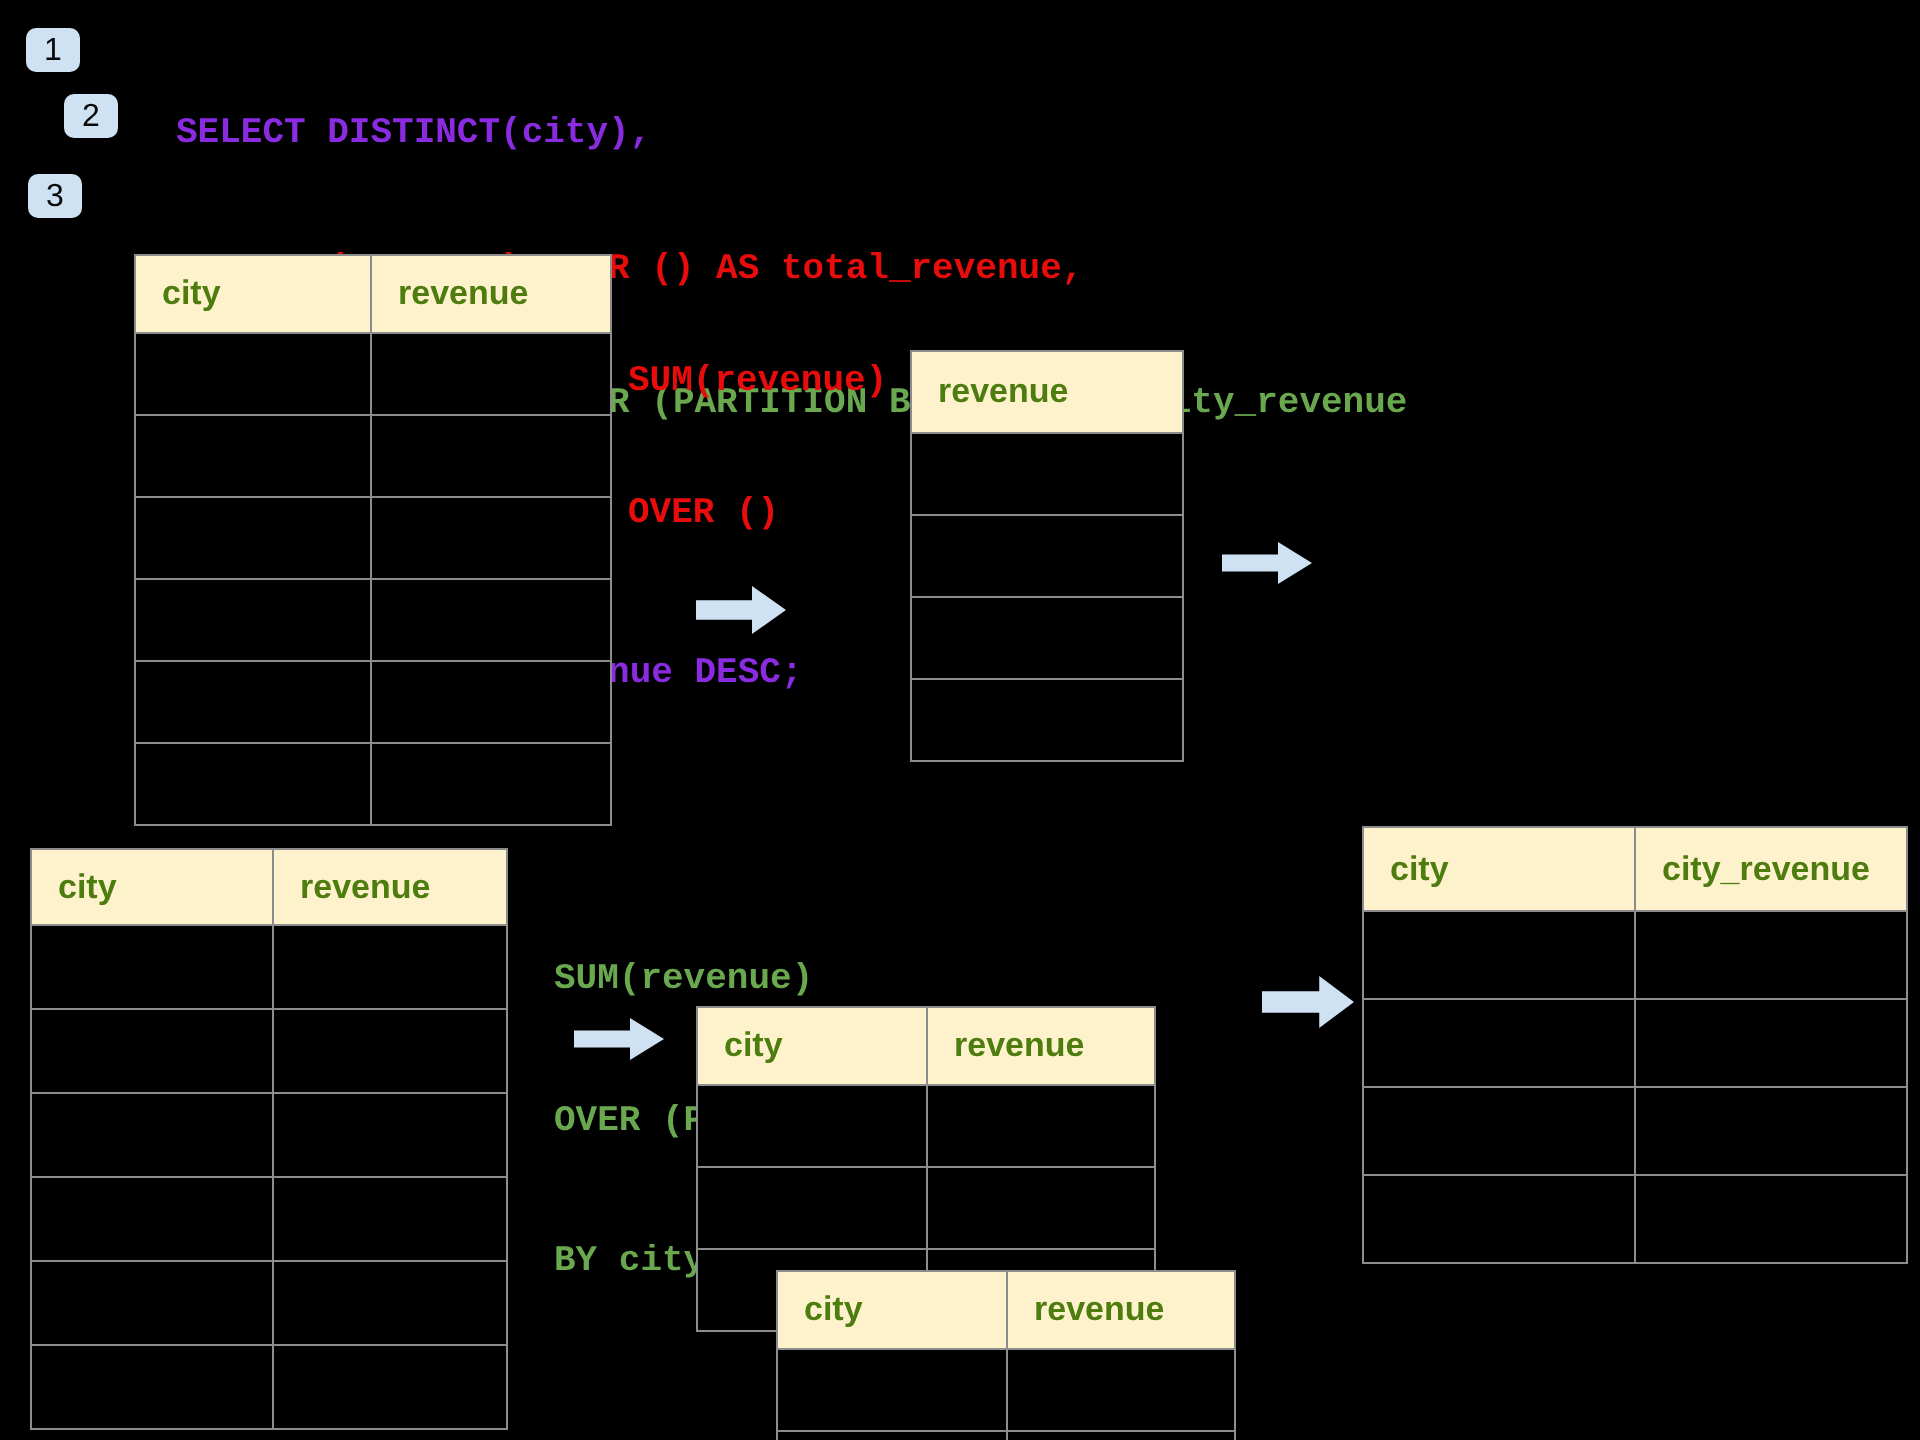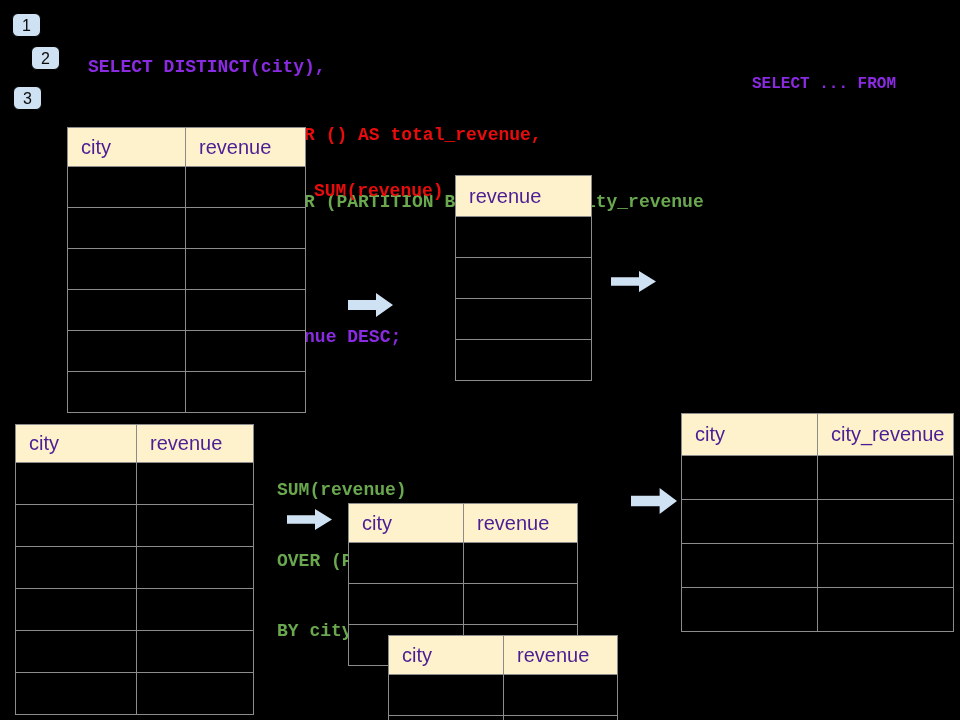--- a/index.html
+++ b/index.html
@@ -31,21 +31,21 @@
   .c-purple{color:var(--purple);}
   .c-red{color:var(--red);}
   .c-green{color:var(--green);}
   
   table.tbl{
     position:absolute;border-collapse:collapse;table-layout:fixed;
     background:#000;
   }
   .tbl th{
     background:var(--cream);border:1px solid var(--border);
-    font-size:20px;font-weight:400;color:#4c1d95;text-align:left;
+    font-size:17px;font-weight:700;color:#4d7c0f;text-align:left;
     padding:0 0 0 13px;box-sizing:border-box;
   }
   .tbl td{
     background:#000;border:1px solid var(--border);padding:0;
   }
   .t1{left:67px;top:127px;width:238px;}  .t1 th{height:39px;} .t1 td{height:40px;}
   .t2{left:15px;top:424px;width:238px;}  .t2 th{height:38px;} .t2 td{height:41px;}
   .t3{left:455px;top:175px;width:136px;} .t3 th{height:41px;} .t3 td{height:40px;}
   .t4{left:348px;top:503px;width:229px;} .t4 th{height:39px;} .t4 td{height:40px;}
   .t5{left:388px;top:635px;width:229px;z-index:3;} .t5 th{height:39px;} .t5 td{height:40px;}
@@ -63,21 +63,20 @@
 
 <div class="code code-main">
   <div class="c-purple">SELECT DISTINCT(city),</div>
   <div class="c-red">    SUM(revenue) OVER () AS total_revenue,</div>
   <div class="c-green">    SUM(revenue) OVER (PARTITION BY city) as city_revenue</div>
   <div class="c-purple">  FROM rides</div>
   <div class="c-purple">  ORDER by city_revenue DESC;</div>
 </div>
 
 <div class="code side-note c-purple">
-  <div>SELECT ... FROM</div>
 </div>
 
 <table class="tbl t1">
   <thead>
     <tr>
       <th style="width:118px">city</th>
       <th style="width:120px">revenue</th>
     </tr>
   </thead>
   <tbody>
@@ -103,20 +102,21 @@
       </tr>
     <tr>
         <td></td>
         <td></td>
       </tr>
   </tbody>
 </table>
 
 <div class="code note-total c-red">
   <div>SUM(revenue)</div>
+  <div>OVER ()</div>
 </div>
 
 <svg class="arrow" style="left:348px;top:293px" width="45" height="24" viewBox="0 0 45 22" preserveAspectRatio="none">
     <path d="M0 6.5 H28 V0 L45 11 L28 22 V15.5 H0 Z"></path>
   </svg>
 
 <table class="tbl t3">
   <thead>
     <tr>
       <th style="width:136px">revenue</th>

